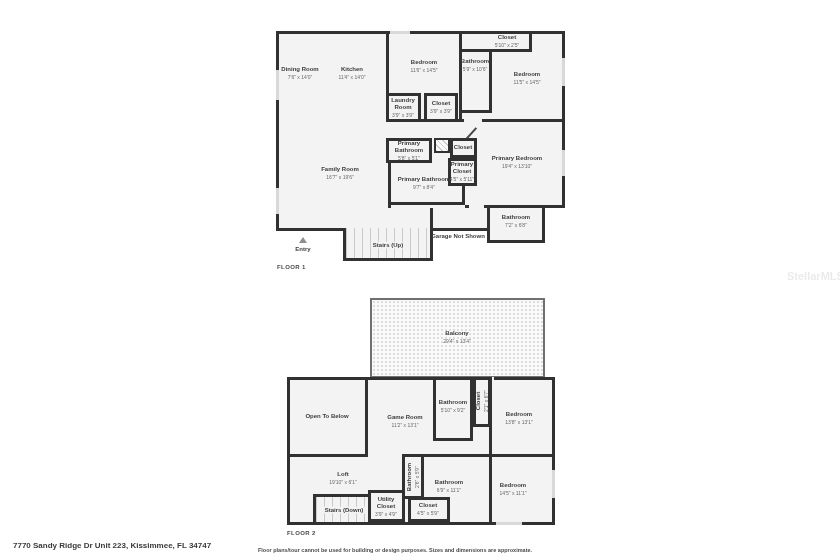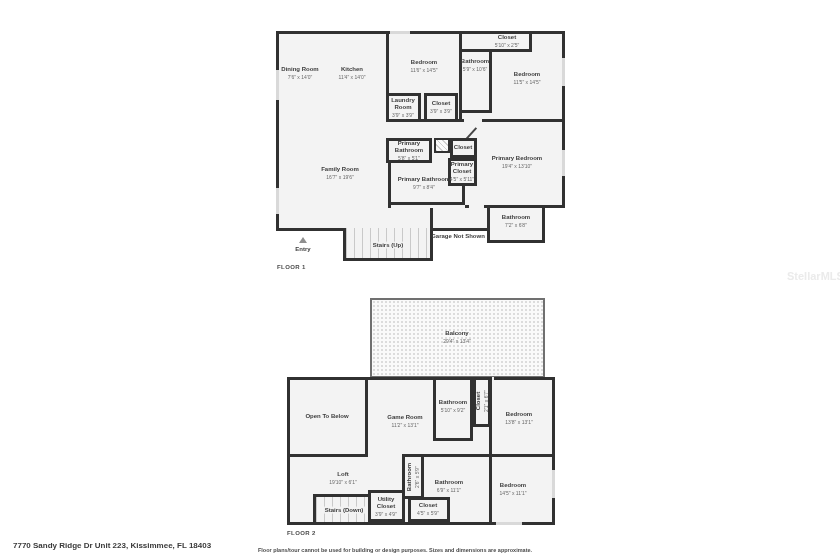--- a/index.html
+++ b/index.html
@@ -229,17 +229,17 @@
     <div class="lbl" style="left:513px;top:489px">
       <div class="rname">Bedroom</div>
       <div class="rdims">14'5" x 11'1"</div>
     </div>
     <div class="lbl" style="left:344px;top:510px">
       <div class="rname stairLbl">Stairs (Down)</div>
     </div>
     <div class="flabel" style="left:287px;top:530px">FLOOR 2</div>
   </div>
 
-  <div class="address" style="left:13px;top:541px">7770 Sandy Ridge Dr Unit 223, Kissimmee, FL 18403</div>
+  <div class="address" style="left:13px;top:541px">7770 Sandy Ridge Dr Unit 223, Kissimmee, FL 34747</div>
   <div class="disclaimer" style="left:235px;top:547px;width:320px">Floor plans/tour cannot be used for building or design purposes. Sizes and dimensions are approximate.</div>
   <div class="watermark" style="left:787px;top:270px">StellarMLS</div>
 
 </div>
 
 </body></html>

